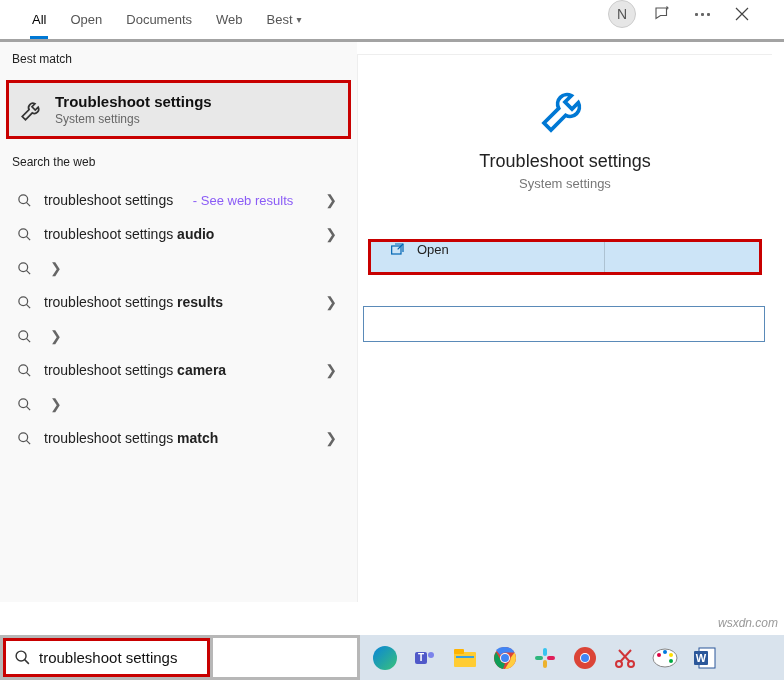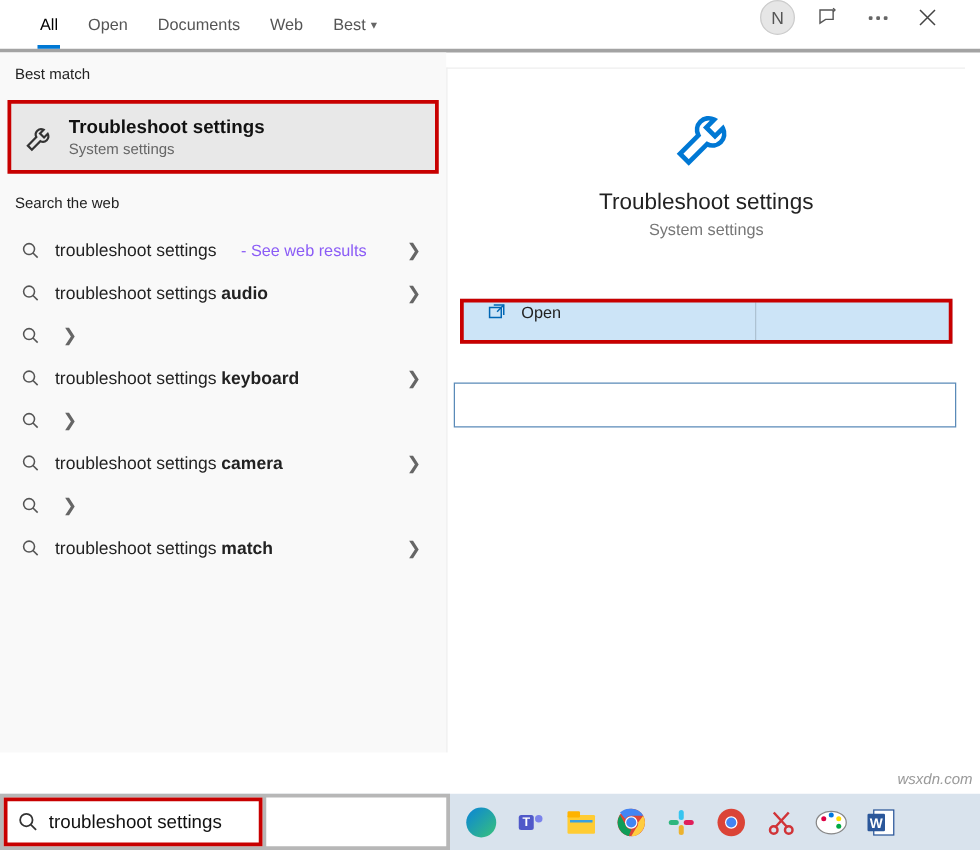--- a/index.html
+++ b/index.html
@@ -141,21 +141,21 @@
           </span>
           <span class="chevr">❯</span>
         </div>
         <div class="web-row">
           <span class="si">
             <svg width="15" height="15" viewBox="0 0 24 24" fill="none" stroke="#555" stroke-width="2">
               <circle cx="10" cy="10" r="7"></circle>
               <path d="M21 21l-6-6"></path>
             </svg>
           </span>
-          <span class="wlabel">troubleshoot settings <span class="bold">keyboard</span><span class="hint"></span></span>
+          <span class="wlabel">troubleshoot settings <span class="bold">results</span><span class="hint"></span></span>
           <span class="chevr">❯</span>
         </div>
         <div class="web-row">
           <span class="si">
             <svg width="15" height="15" viewBox="0 0 24 24" fill="none" stroke="#555" stroke-width="2">
               <circle cx="10" cy="10" r="7"></circle>
               <path d="M21 21l-6-6"></path>
             </svg>
           </span>
           <span class="chevr">❯</span>

